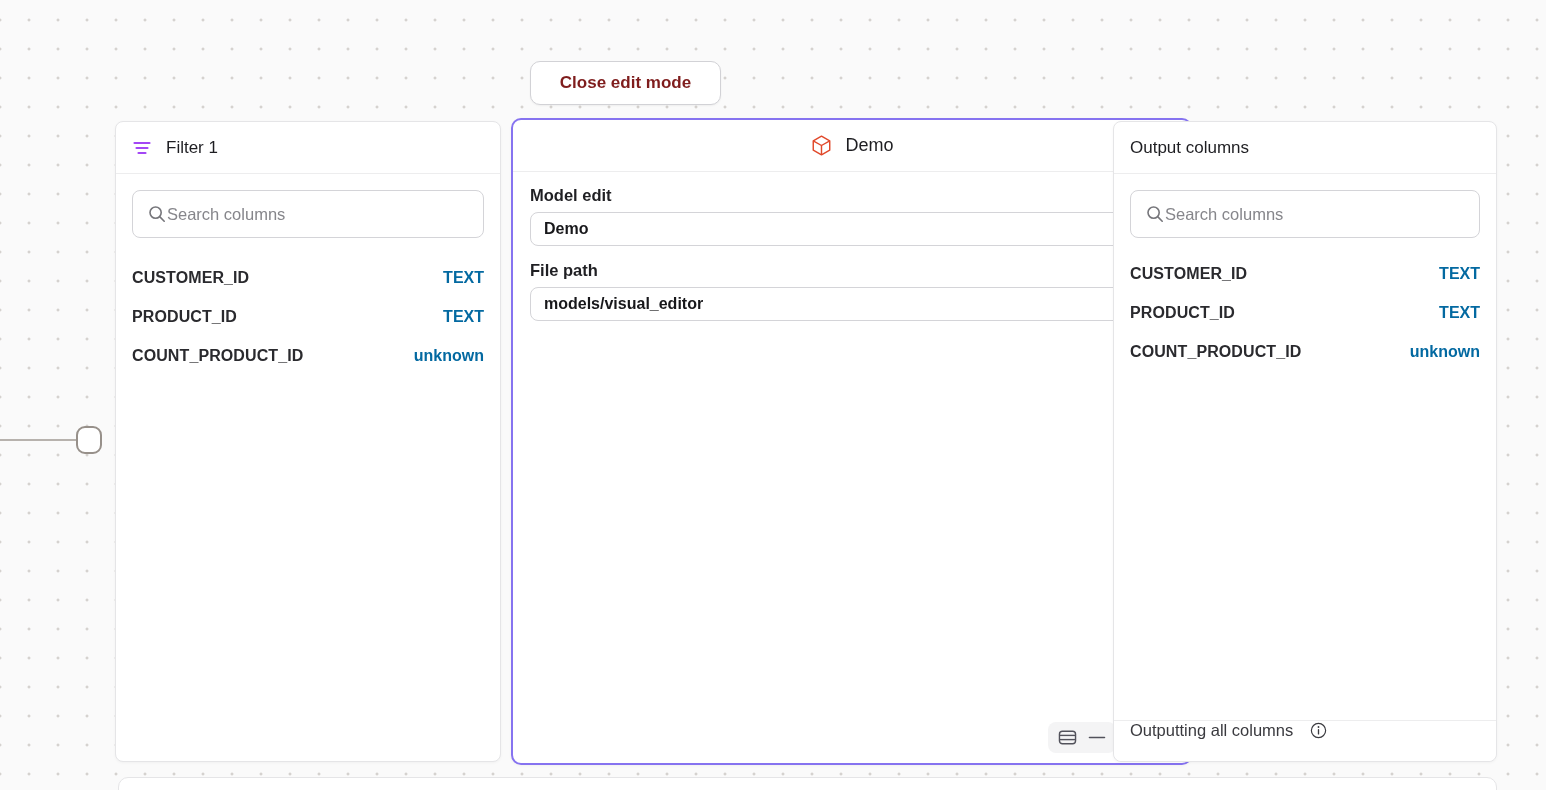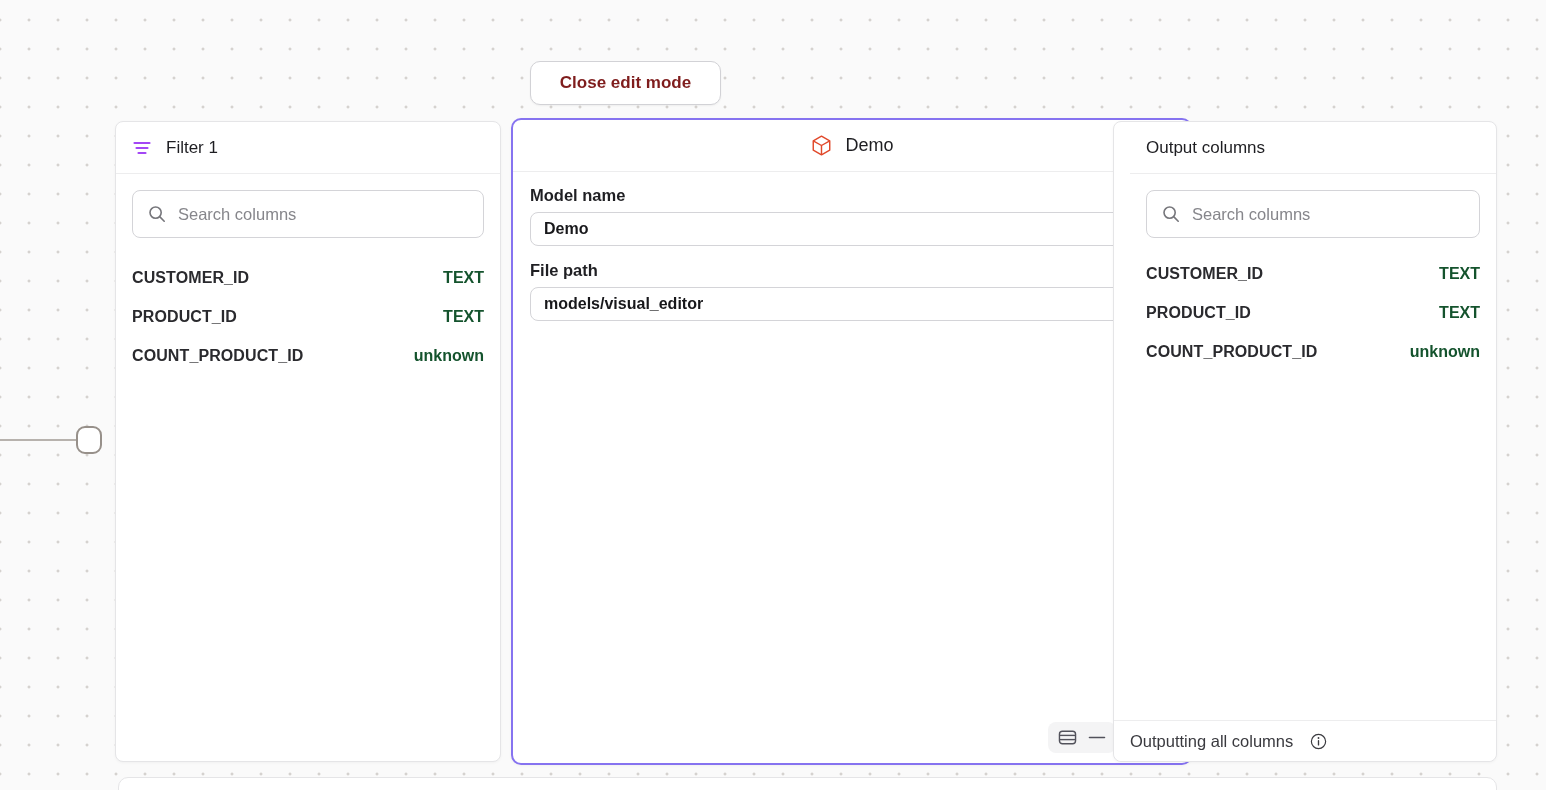--- a/index.html
+++ b/index.html
@@ -37,21 +37,21 @@
   }
   
   .panel {
     position:absolute; background:#ffffff;
     border:1px solid #e5e5e7; border-radius:8px;
     box-shadow:0 1px 3px rgba(0,0,0,0.04);
   }
   .panel-filter { left:115px; top:121px; width:386px; height:641px; }
   .panel-demo   { left:511px; top:118px; width:681px; height:647px;
                   border:2px solid #8673f0; border-radius:10px; }
-  .panel-output { left:1113px; top:121px; width:384px; height:641px;padding-left:16px; }
+  .panel-output { left:1113px; top:121px; width:384px; height:641px; }
 
   .panel-header {
     height:52px; display:flex; align-items:center;
     padding:0 16px; border-bottom:1px solid #ededee;
     font-size:17px; font-weight:500; color:#1e1e22;
     position:relative;
   }
   .panel-header .title { white-space:nowrap; }
   .panel-filter .panel-header { gap:14px; }
   .demo-header-center {
@@ -65,39 +65,39 @@
   }
   .icon-btn {
     display:flex; align-items:center; justify-content:center;
     width:26px; height:26px; cursor:pointer; border-radius:6px;
   }
 
   
   .search-box {
     margin:16px; height:48px;
     border:1px solid #d4d4d8; border-radius:8px;
-    display:flex; align-items:center; gap:11px; padding:0 14px;
+    display:flex; align-items:center; gap:0; padding:0 14px;
     background:#fff;
   }
   .search-box input {
     border:none; outline:none; flex:1; font-size:16.5px;
     font-family:"Liberation Sans", sans-serif; color:#222;
     background:transparent;
   }
   .search-box input::placeholder { color:#86868b; }
 
   
   .col-list { padding:0 16px; }
   .panel-filter .col-list { margin-top:20px; }
   .panel-output .col-list { margin-top:13px; }
   .col-row {
     height:39px; display:flex; align-items:center; justify-content:space-between;font-weight:bold;
   }
   .col-name { font-size:16px; color:#2a2a2e; letter-spacing:0.1px; }
-  .col-type { font-size:16px; color:#14532d; }
+  .col-type { font-size:16px; color:#0369a1; }
 
   
   .demo-body { padding:14px 17px 0 17px; }
   .field-label { font-size:16.5px; font-weight:600; color:#1f1f23; margin-bottom:7px; }
   .text-input {
     width:100%; height:34px; border:1px solid #d4d4d8; border-radius:8px;
     padding:0 13px; font-size:16px; font-weight:600; color:#18181b;
     font-family:"Liberation Sans", sans-serif; outline:none; background:#fff;
   }
   .field-gap { height:15px; }
@@ -117,21 +117,21 @@
     display:flex; align-items:center; gap:9px;
     background:#f4f4f5; border-radius:8px; padding:5px 9px;
   }
   .cols-indicator { display:flex; align-items:center; gap:8px; margin-left:21px; }
   .count-text { font-size:16px; color:#3f3f46; }
 
   
   .output-footer {
     position:absolute; left:0; right:0; bottom:0; height:41px;
     border-top:1px solid #ededee;
-    display:flex; align-items:center; gap:16px; padding:0 16px;
+    display:flex; gap:16px; padding:0 16px;
     font-size:16.5px; color:#3a3a3f;
     border-radius:0 0 8px 8px; background:#fff;
   }
 
   
   .bottom-panel {
     position:absolute; left:118px; top:777px; width:1379px; height:20px;
     background:#ffffff; border:1px solid #e5e5e7;
     border-radius:10px 10px 0 0;
   }
@@ -209,21 +209,21 @@
           <svg width="20" height="20" viewBox="0 0 24 24" fill="#3f3f46">
             <circle cx="4.5" cy="12" r="1.9"></circle>
               <circle cx="12" cy="12" r="1.9"></circle>
               <circle cx="19.5" cy="12" r="1.9"></circle>
           </svg>
         </span>
       </div>
     </div>
 
     <div class="demo-body">
-      <div class="field-label">Model name</div>
+      <div class="field-label">Model edit</div>
       <input class="text-input" type="text" value="Demo" style="">
       <div class="field-gap"></div>
       <div class="field-label">File path</div>
       <div class="select-box">
         <span class="select-value">models/visual_editor</span>
         <span>
           <svg width="18" height="18" viewBox="0 0 24 24" fill="none">
             <polyline points="6.5,9.8 12,15 17.5,9.8" stroke="#55555b" stroke-width="1.8" stroke-linecap="round" stroke-linejoin="round"></polyline>
           </svg>
         </span>

